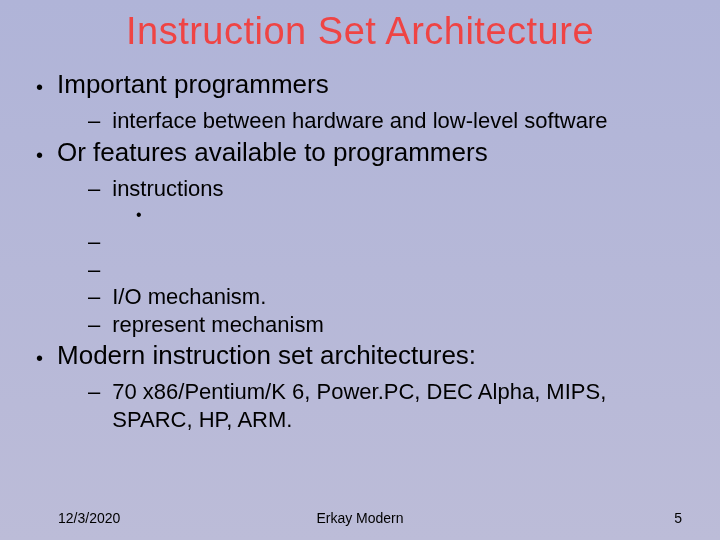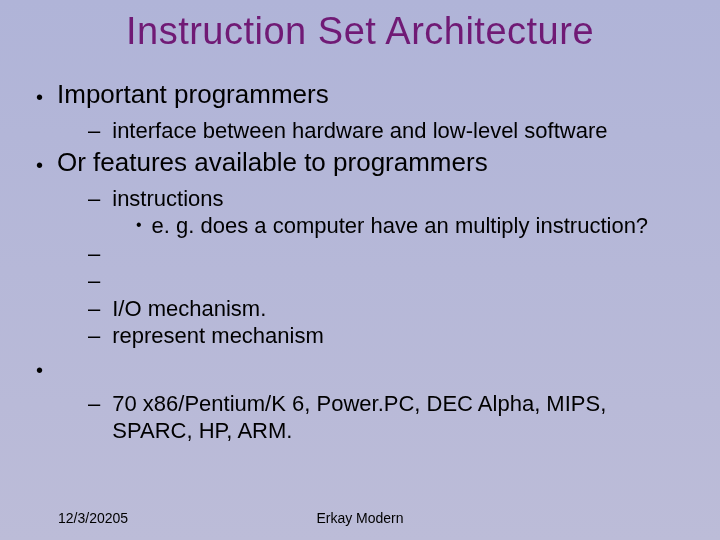--- a/index.html
+++ b/index.html
@@ -13,22 +13,22 @@
     background: linear-gradient(180deg, #b0b4d8 0%, #b6b8d8 50%, #bcbcd8 100%);
     font-family: "Comic Sans MS", "Comic Sans", cursive, sans-serif;
     color: #000;
     position: relative;
     box-sizing: border-box;
     padding: 10px 30px 0 30px;
   }
   .title {
     text-align: center;
     font-size: 38px;
-    color: #701a75;
-    margin: 0 0 26px 0;
+    color: #ef4444;
+    margin: 0 0 16px 0;
     font-weight: normal;
     letter-spacing: 0.5px;
   }
   .top-bullet {
     font-size: 26px;
     margin: 2px 0 2px 0;
     display: flex;
     align-items: flex-start;
   }
   .top-bullet .dot {
@@ -73,21 +73,21 @@
   }
   .footer {
     position: absolute;
     bottom: 14px;
     left: 0;
     right: 0;
     font-family: Arial, Helvetica, sans-serif;
     font-size: 14px;
     color: #000;
     display: flex;
-    justify-content: flex-start;
+    justify-content: space-between;
     padding: 0 38px 0 58px;
   }
   .footer .center {
     position: absolute;
     left: 50%;
     transform: translateX(-50%);
   }
 </style>
 </head>
 <body>
@@ -106,39 +106,39 @@
 <div class="top-bullet">
   <span class="dot">•</span>
   <span>Or features available to programmers</span>
 </div>
 <div class="sub">
   <span class="dash">–</span>
   <span>instructions</span>
 </div>
 <div class="subsub">
   <span class="dot2">•</span>
-  <span>e. g. does a computer have an multiply instruction?</span>
 </div>
 <div class="sub">
   <span class="dash">–</span>
 </div>
 <div class="sub">
   <span class="dash">–</span>
 </div>
 <div class="sub">
   <span class="dash">–</span>
   <span>I/O mechanism.</span>
 </div>
 <div class="sub">
   <span class="dash">–</span>
   <span>represent mechanism</span>
 </div>
 
 <div class="top-bullet">
   <span class="dot">•</span>
+  <span>Modern instruction set architectures:</span>
 </div>
 <div class="sub-wrap">
   <span class="dash">–</span>
   <span>70 x86/Pentium/K 6,  Power.PC,  DEC Alpha,  MIPS, SPARC, HP, ARM.</span>
 </div>
 
 <div class="footer">
   <span>12/3/2020</span>
   <span class="center">Erkay Modern</span>
   <span>5</span>

